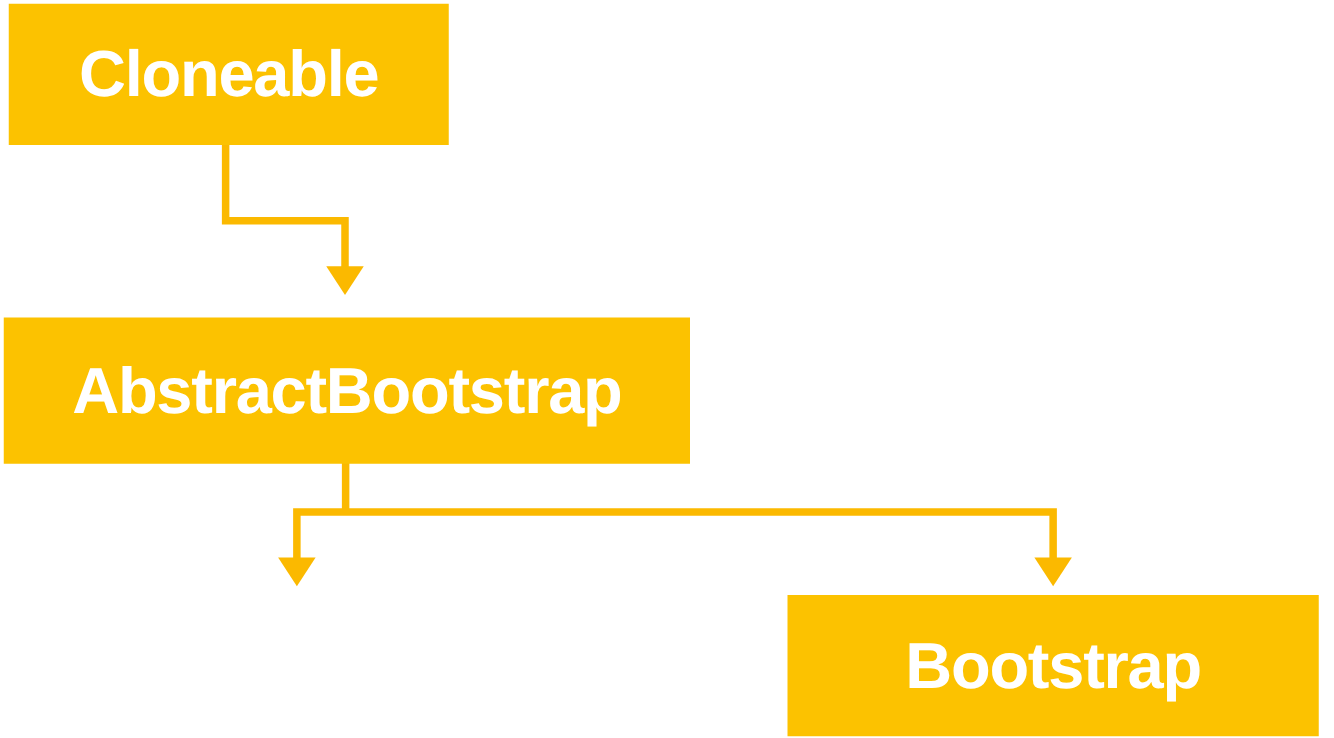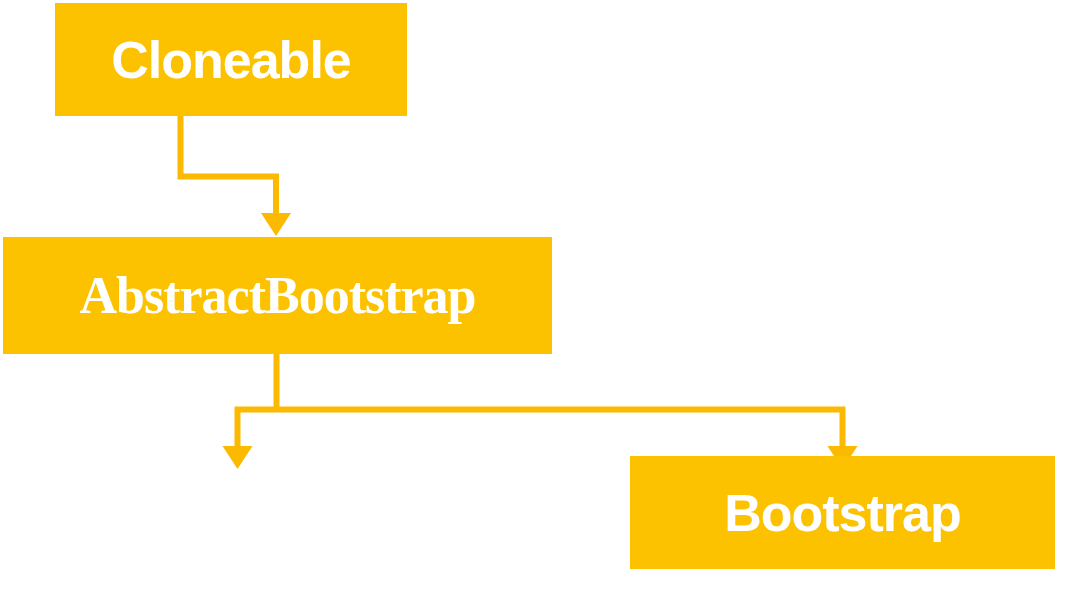--- a/index.html
+++ b/index.html
@@ -20,24 +20,24 @@
     display: flex;
     align-items: center;
     justify-content: center;
     background: var(--node-fill, #FCC200);
     color: var(--label-text, #ffffff);
     font-weight: bold;
     font-size: 52px;
     letter-spacing: -1px;
     white-space: nowrap;
   }
-  .node-cloneable        { left: 7px;   top: 3px;   width: 352px; height: 113px; margin-left: 48px; }
-  .node-abstract         { left: 3px;   top: 237px; width: 549px; height: 117px; font-family: Liberation Serif, serif; }
+  .node-cloneable        { left: 7px;   top: 3px;   width: 352px; height: 113px; }
+  .node-abstract         { left: 3px;   top: 254px; width: 549px; height: 117px; }
   .node-server           { left: 3px;   top: 472px; width: 470px; height: 113px; }
-  .node-bootstrap        { left: 630px; top: 456px; width: 425px; height: 113px; }
+  .node-bootstrap        { left: 630px; top: 476px; width: 425px; height: 113px; }
   .connectors {
     position: absolute;
     left: 0; top: 0;
     width: 1067px;
     height: 590px;
     pointer-events: none;
   }
   .edge-line {
     stroke: var(--connector, #FBB900);
     stroke-width: 6;

